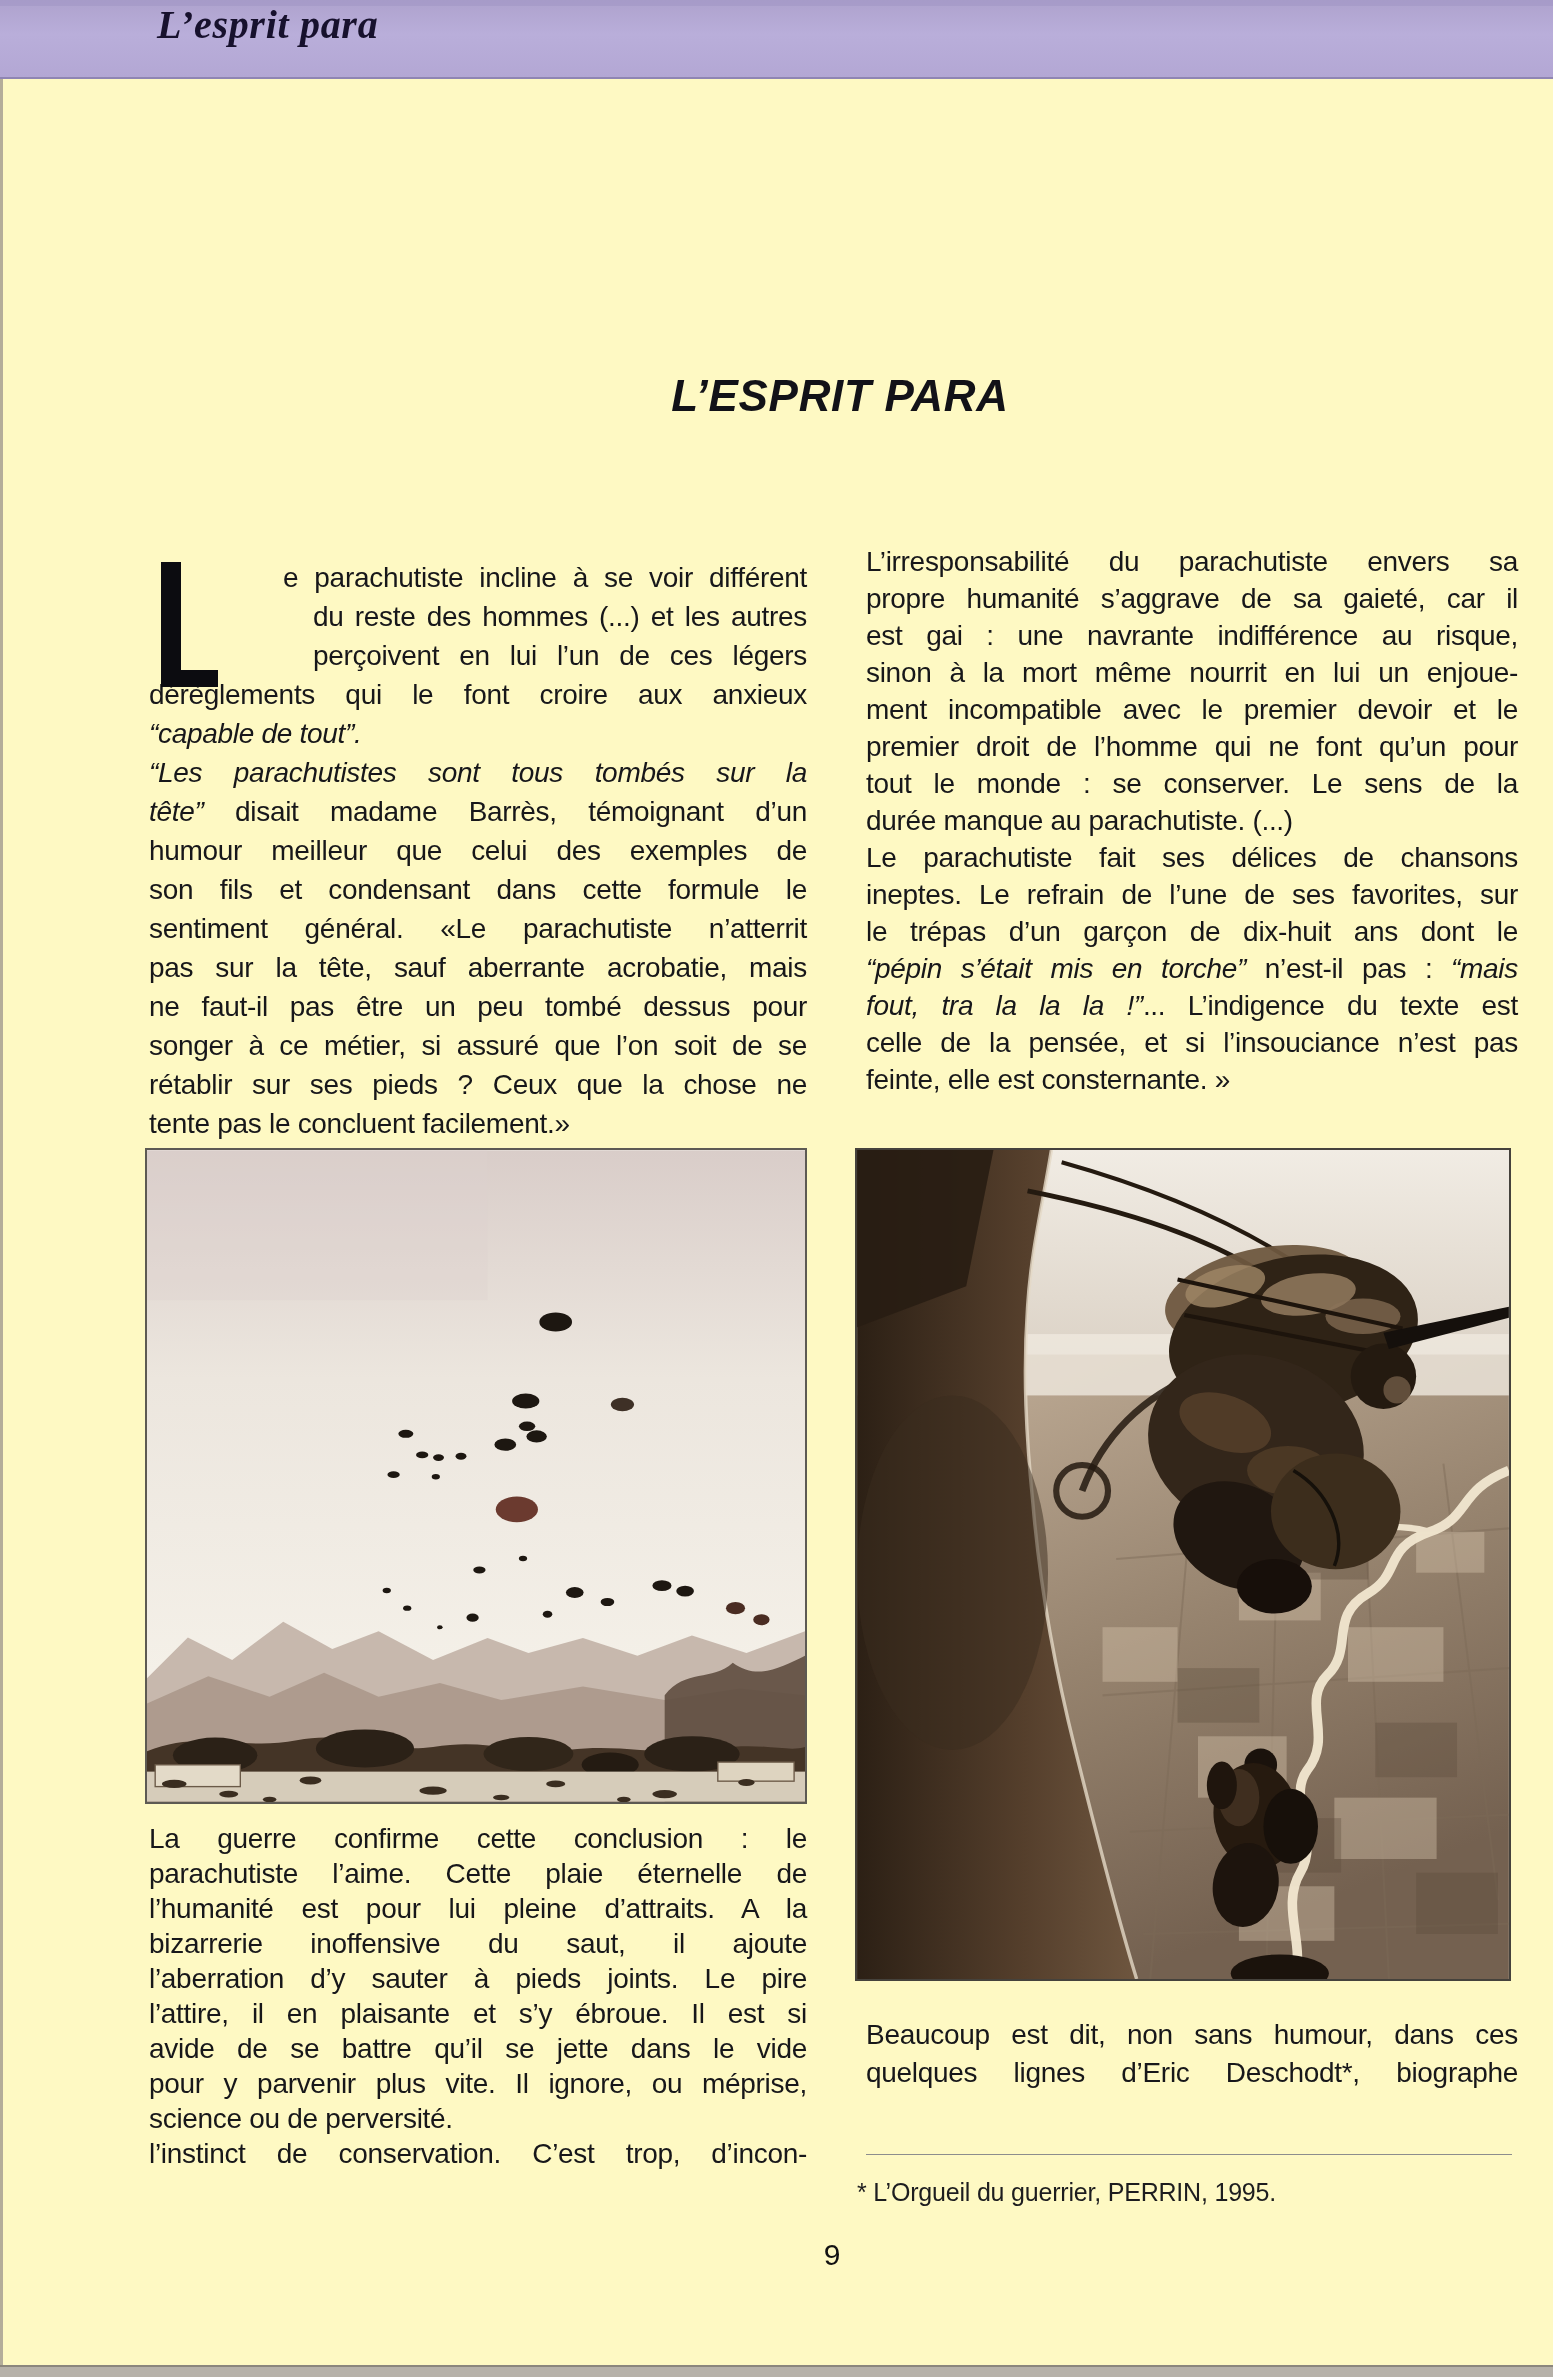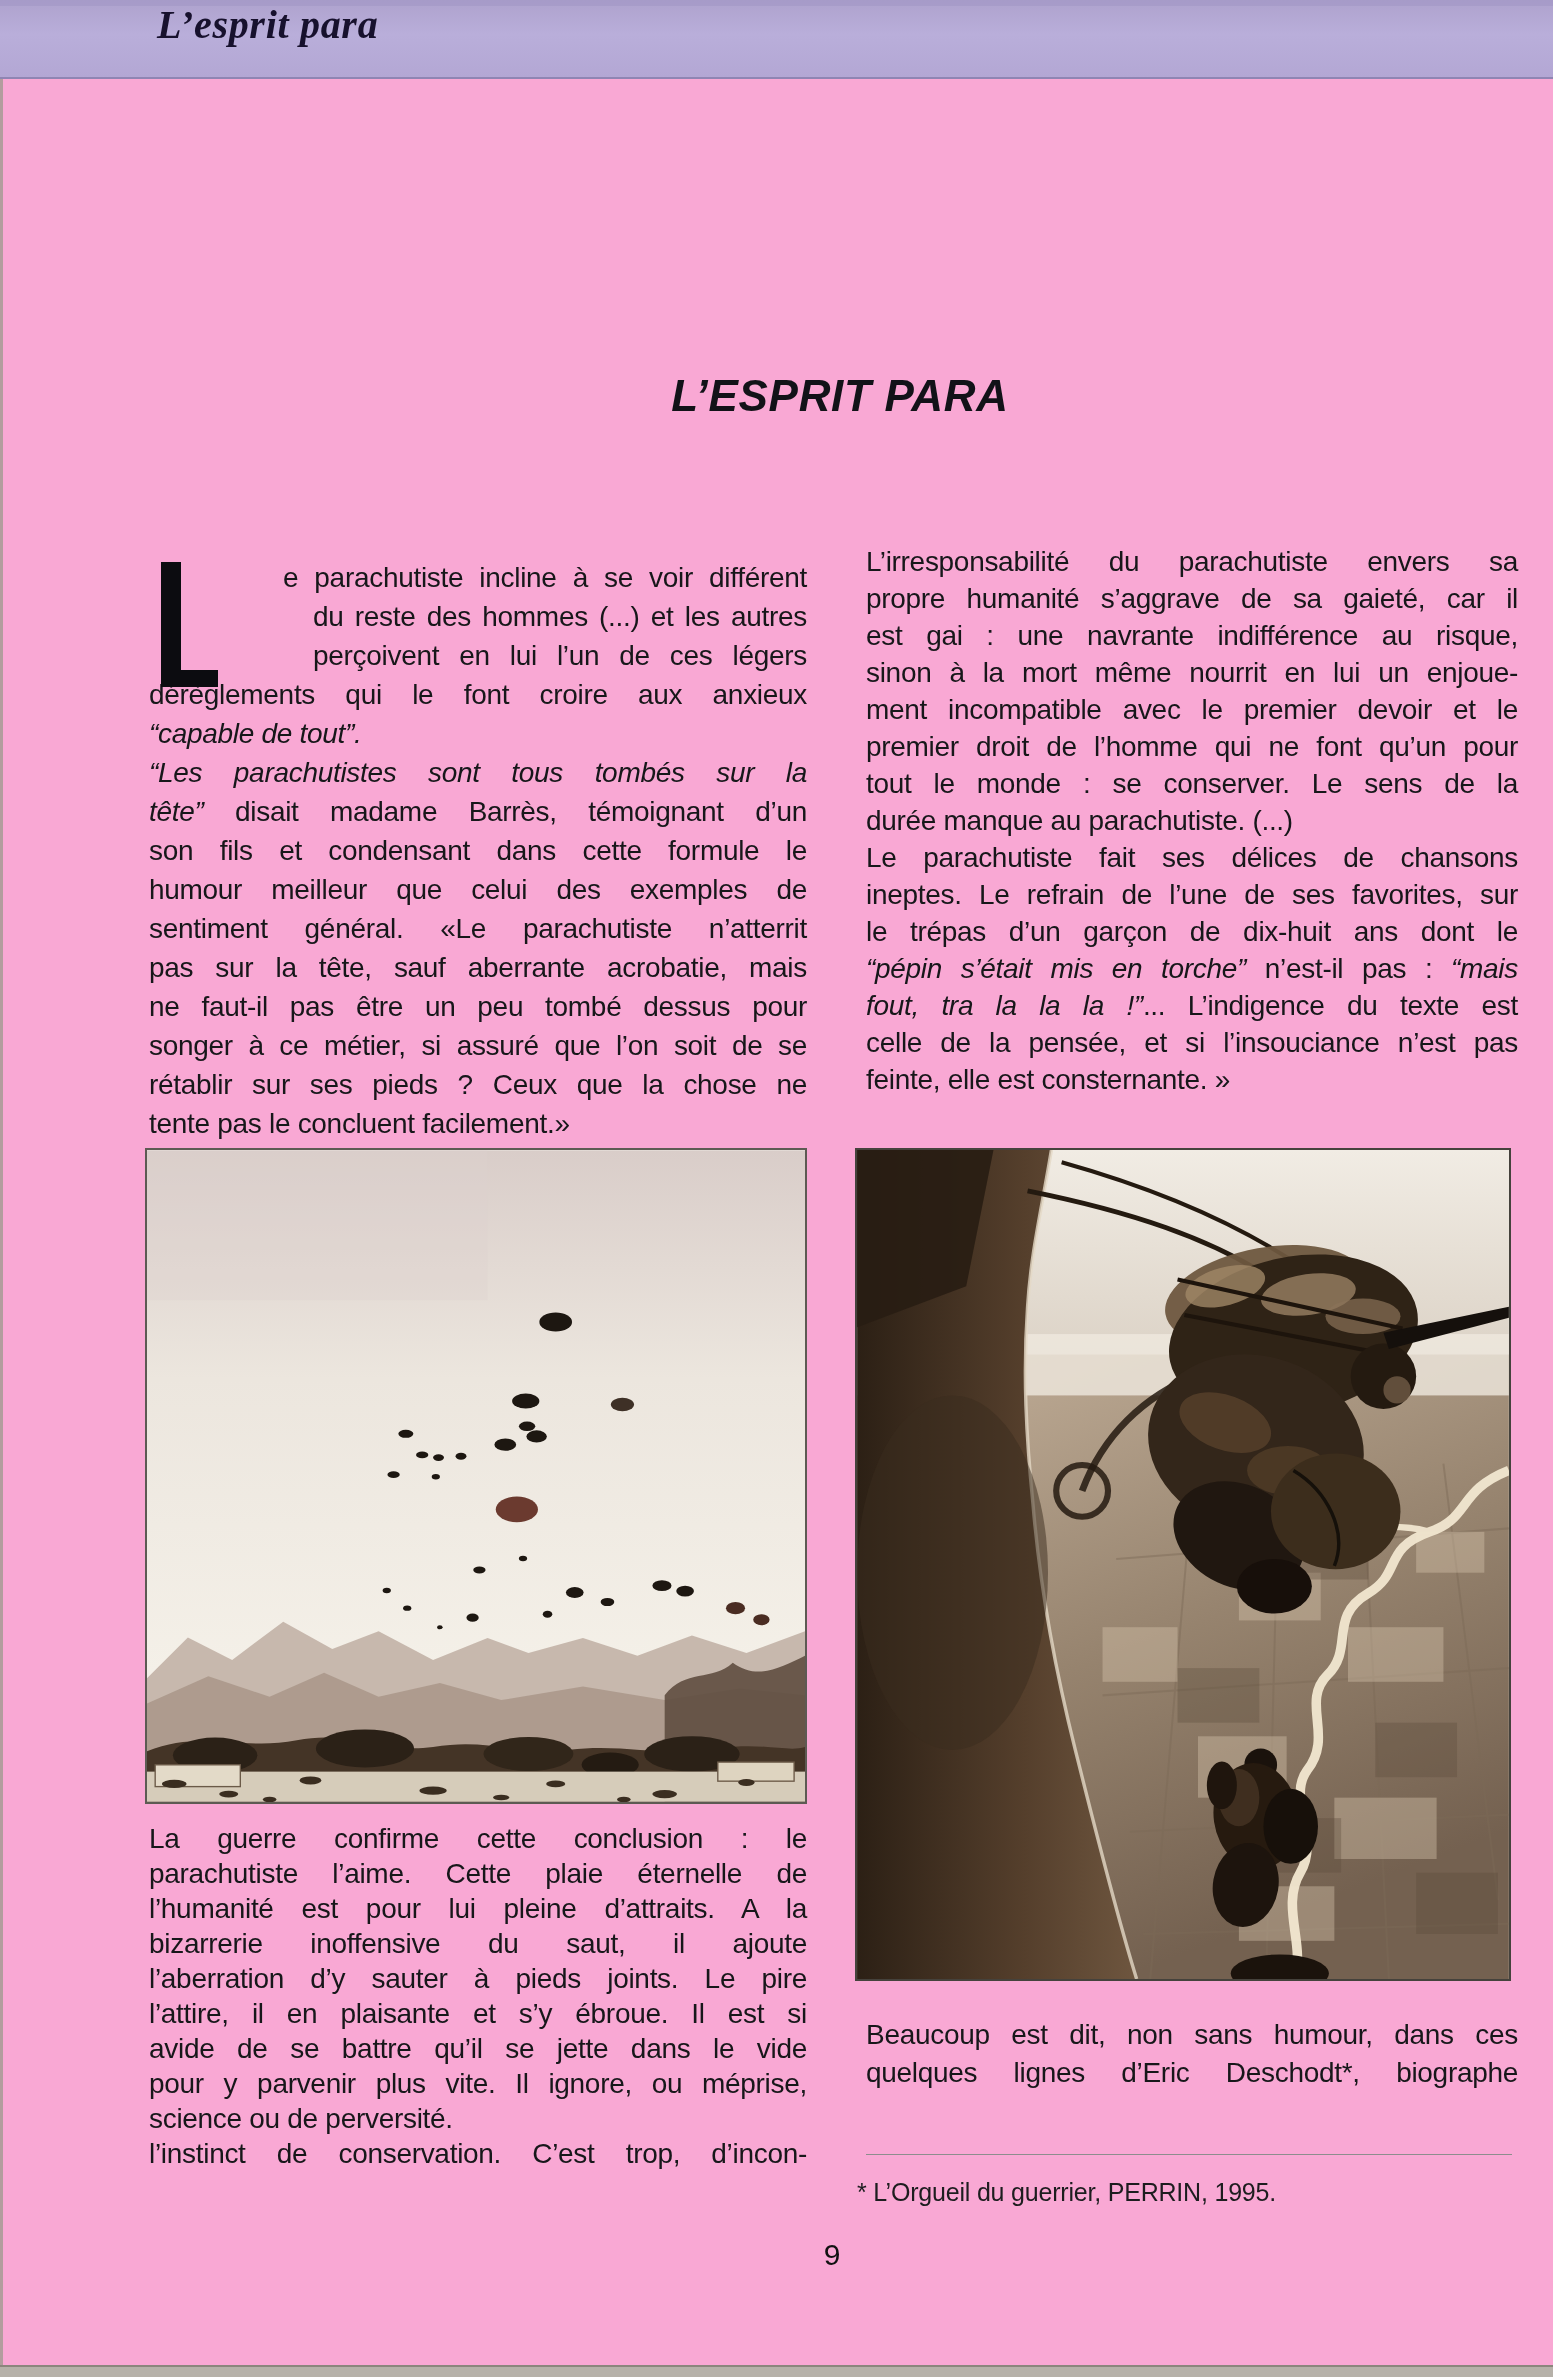--- a/index.html
+++ b/index.html
@@ -1,19 +1,19 @@
 <!DOCTYPE html>
 <html style="font-size:11px"><head>
 <meta charset="utf-8">
 <style>
   html,body{margin:0;padding:0;}
   .page{
     position:relative;
     width:1553px;height:2377px;
-    background:#f9a8d4;
+    background:#fef9c3;
     overflow:hidden;
     font-family:"Liberation Sans","DejaVu Sans",sans-serif;
     color:#17171a;
   }
   
   .header-band{
     position:absolute;left:0;top:0;width:1553px;height:77px;
     background:linear-gradient(180deg,#aea2cd 0%,#b9aeda 45%,#b3a7d4 100%);
     border-bottom:2.7px solid #8f85b3;
   }
@@ -106,22 +106,22 @@
     </div>
     <div>
 
     <div class="line dc1">e parachutiste incline à se voir différent</div>
         <div class="line dc2">du reste des hommes (...) et les autres</div>
         <div class="line dc2">perçoivent en lui l’un de ces légers</div>
         <div class="line">dérèglements qui le font croire aux anxieux</div>
         <div class="line end"><i>“capable de tout”.</i></div>
         <div class="line"><i>“Les parachutistes sont tous tombés sur la</i></div>
         <div class="line"><i>tête”</i> disait madame Barrès, témoignant d’un</div>
+        <div class="line">humour meilleur que celui des exemples de</div>
         <div class="line">son fils et condensant dans cette formule le</div>
-        <div class="line">humour meilleur que celui des exemples de</div>
         <div class="line">sentiment général. «Le parachutiste n’atterrit</div>
         <div class="line">pas sur la tête, sauf aberrante acrobatie, mais</div>
         <div class="line">ne faut-il pas être un peu tombé dessus pour</div>
         <div class="line">songer à ce métier, si assuré que l’on soit de se</div>
         <div class="line">rétablir sur ses pieds ? Ceux que la chose ne</div>
         <div class="line end">tente pas le concluent facilement.»</div>
       </div>
   </div>
 
   <div class="textblock col-right-top">

